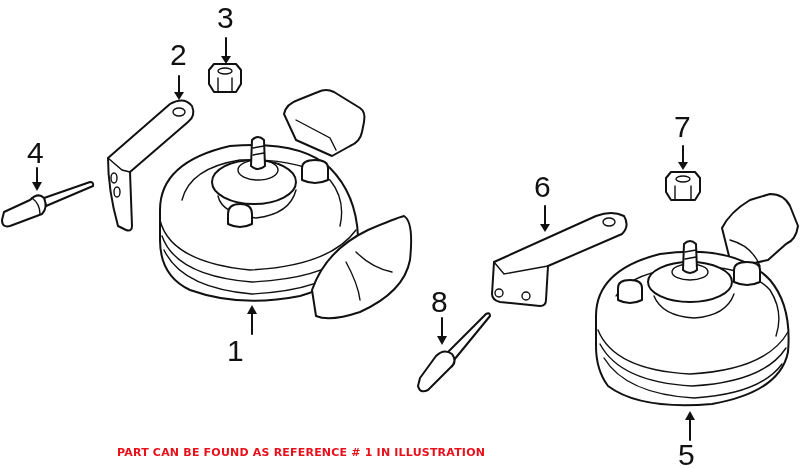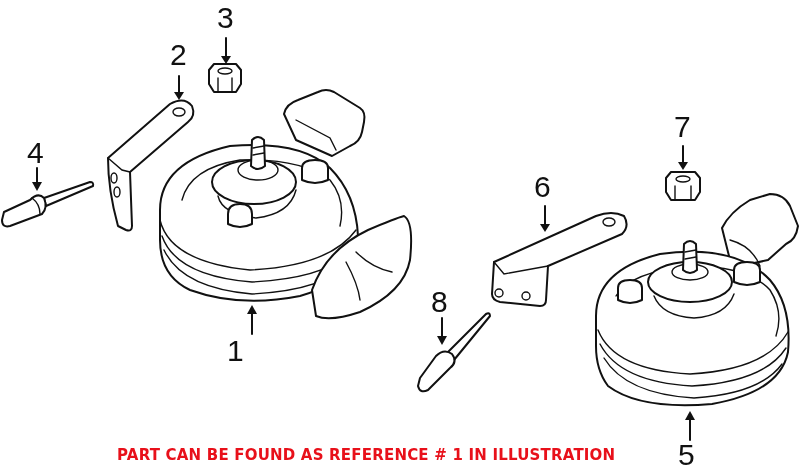--- a/index.html
+++ b/index.html
@@ -1,21 +1,21 @@
 <!DOCTYPE html>
 <html><head>
   <meta charset="utf-8">
   <style>
     html, body { margin: 0; padding: 0; background: #ffffff; }
     body { width: 800px; height: 469px; position: relative; overflow: hidden; }
     .diagram { position: absolute; left: 0; top: 0; width: 800px; height: 469px; }
     .callout { position: absolute; font-family: "Liberation Sans", sans-serif; font-size: 30px; color: #111; line-height: 1; }
     .footer-note {
       position: absolute; left: 117px; top: 446px;
-      font-family: "DejaVu Sans", sans-serif; font-weight: bold; font-size: 15px;
+      font-family: "DejaVu Sans", sans-serif; font-weight: bold; font-size: 11px;
       color: #e8101a; letter-spacing: 0.2px; white-space: nowrap;
     }
     svg .ln { fill: none; stroke: #111; stroke-width: 2; stroke-linecap: round; stroke-linejoin: round; }
     svg .lnf { fill: #fff; stroke: #111; stroke-width: 2; stroke-linejoin: round; }
     svg .thin { fill: none; stroke: #111; stroke-width: 1.4; stroke-linecap: round; }
   </style>
 </head>
 <body>
 
 <svg class="diagram" viewBox="0 0 800 469" xmlns="http://www.w3.org/2000/svg">

